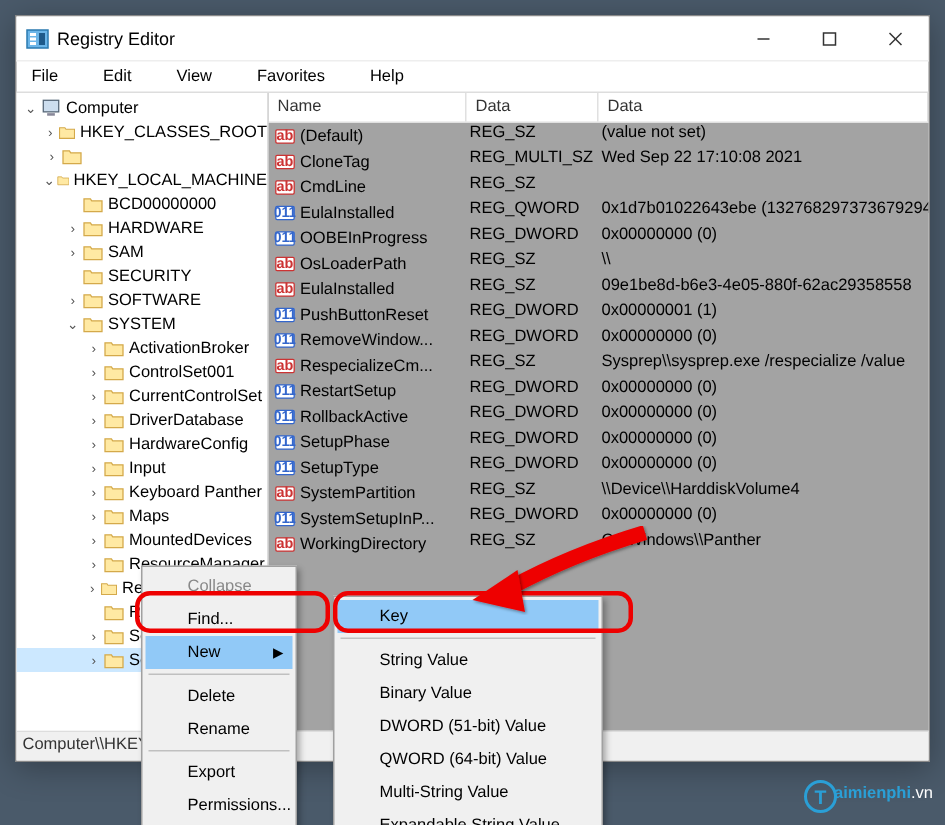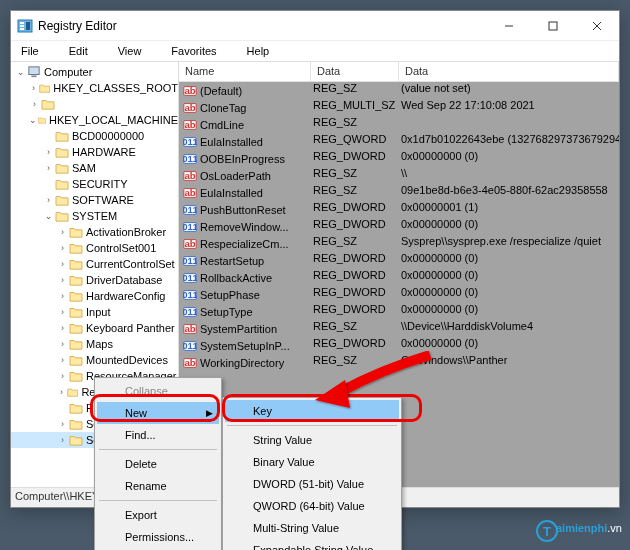--- a/index.html
+++ b/index.html
@@ -359,21 +359,21 @@
           </div>
           <div class="lrow">
             <div class="c1">
               <svg class="vicon" viewBox="0 0 16 16">
                 <rect x="1" y="3" width="14" height="10" rx="1" fill="#fff" stroke="#c33"></rect>
                 <text x="8" y="11" font-size="7" text-anchor="middle" fill="#c33" font-weight="bold">ab</text>
               </svg>
               <span>RespecializeCm...</span>
             </div>
             <div class="c2">REG_SZ</div>
-            <div class="c3">Sysprep\\sysprep.exe /respecialize /quiet</div>
+            <div class="c3">Sysprep\\sysprep.exe /respecialize /value</div>
           </div>
           <div class="lrow">
             <div class="c1">
               <svg class="vicon" viewBox="0 0 16 16">
                 <rect x="1" y="3" width="14" height="10" rx="1" fill="#fff" stroke="#36c"></rect>
                 <text x="8" y="11" font-size="6" text-anchor="middle" fill="#36c" font-weight="bold">011</text>
               </svg>
               <span>RestartSetup</span>
             </div>
             <div class="c2">REG_DWORD</div>
@@ -444,24 +444,24 @@
             </div>
             <div class="c2">REG_SZ</div>
             <div class="c3">C:\\Windows\\Panther</div>
           </div>
         </div>
     </div>
   </div>
   <div class="statusbar">Computer\\HKEY_LOC</div>
 </div>
 
-<div class="ctxmenu" id="ctx1" style="left:94px;top:377px;width:128px">
+<div class="ctxmenu" id="ctx1" style="left:94px;top:377px;width:104px">
     <div class="mi dis">Collapse</div>
+    <div class="mi">Find...</div>
     <div class="mi hl">New<span class="arrow">▶</span></div>
-    <div class="mi">Find...</div>
     <div class="sep"></div>
     <div class="mi">Delete</div>
     <div class="mi">Rename</div>
     <div class="sep"></div>
     <div class="mi">Export</div>
     <div class="mi">Permissions...</div>
   </div>
 <div class="ctxmenu" id="ctx2" style="left:222px;top:397px;width:180px">
     <div class="mi hl">Key</div>
     <div class="sep"></div>

